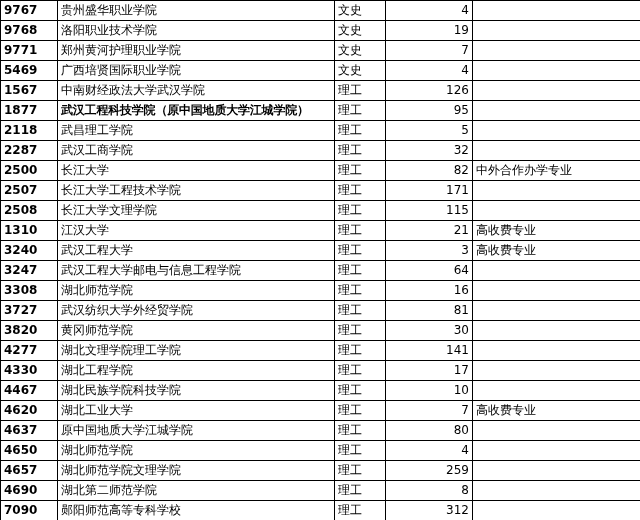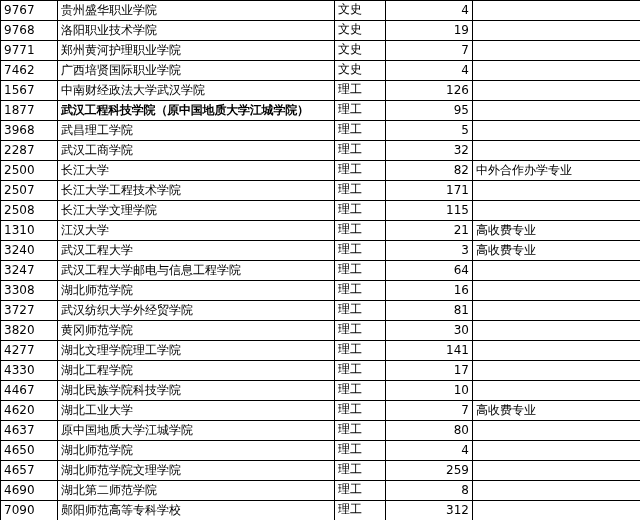--- a/index.html
+++ b/index.html
@@ -25,29 +25,29 @@
     height: 19px;
     line-height: 19px;
     padding: 0 3px;
     font-size: 12px;
     white-space: nowrap;
     overflow: hidden;
   }
   td.col-code {
     width: 50px;
     text-align: left;
+    font-weight: bold;
   }
   td.col-name {
     width: 270px;
     text-align: left;
   }
   td.col-cat {
     width: 44px;
     text-align: left;
-    font-family: Liberation Mono, monospace;
   }
   td.col-plan {
     width: 80px;
     text-align: right;
     padding-right: 5px;
   }
   td.col-note {
     width: 186px;
     text-align: left;
     border-right: none;
@@ -78,42 +78,42 @@
         <td class="col-note"></td>
       </tr>
       <tr>
         <td class="col-code">9771</td>
         <td class="col-name">郑州黄河护理职业学院</td>
         <td class="col-cat">文史</td>
         <td class="col-plan">7</td>
         <td class="col-note"></td>
       </tr>
       <tr>
-        <td class="col-code">7462</td>
+        <td class="col-code">5469</td>
         <td class="col-name">广西培贤国际职业学院</td>
         <td class="col-cat">文史</td>
         <td class="col-plan">4</td>
         <td class="col-note"></td>
       </tr>
       <tr>
         <td class="col-code">1567</td>
         <td class="col-name">中南财经政法大学武汉学院</td>
         <td class="col-cat">理工</td>
         <td class="col-plan">126</td>
         <td class="col-note"></td>
       </tr>
       <tr>
         <td class="col-code">1877</td>
         <td class="col-name name-small">武汉工程科技学院（原中国地质大学江城学院）</td>
         <td class="col-cat">理工</td>
         <td class="col-plan">95</td>
         <td class="col-note"></td>
       </tr>
       <tr>
-        <td class="col-code">3968</td>
+        <td class="col-code">2118</td>
         <td class="col-name">武昌理工学院</td>
         <td class="col-cat">理工</td>
         <td class="col-plan">5</td>
         <td class="col-note"></td>
       </tr>
       <tr>
         <td class="col-code">2287</td>
         <td class="col-name">武汉工商学院</td>
         <td class="col-cat">理工</td>
         <td class="col-plan">32</td>

